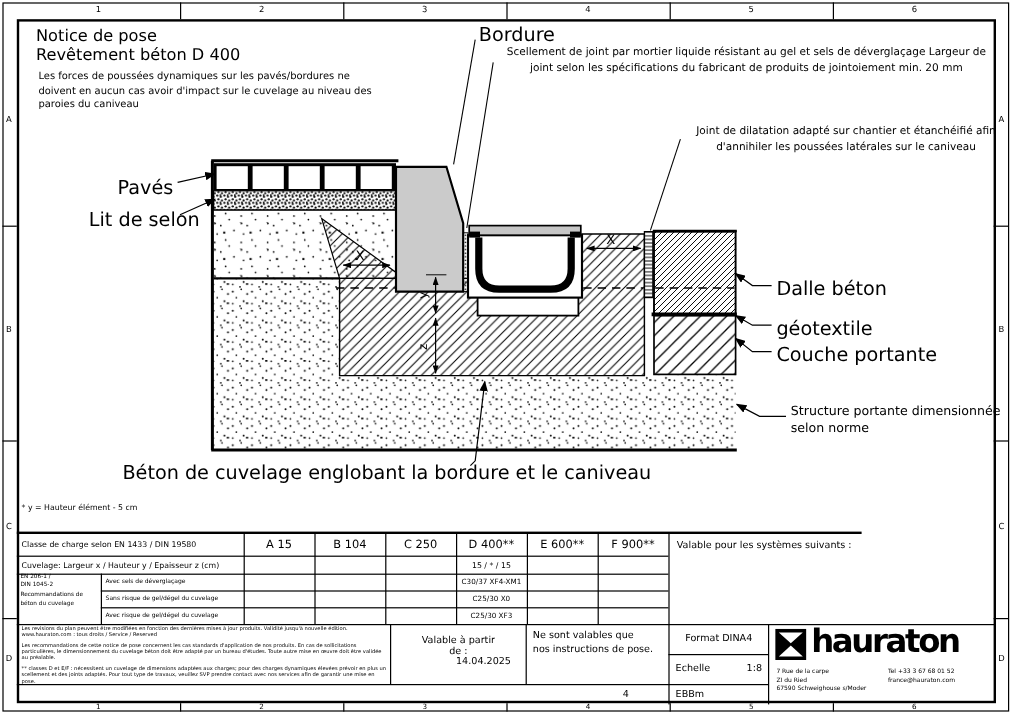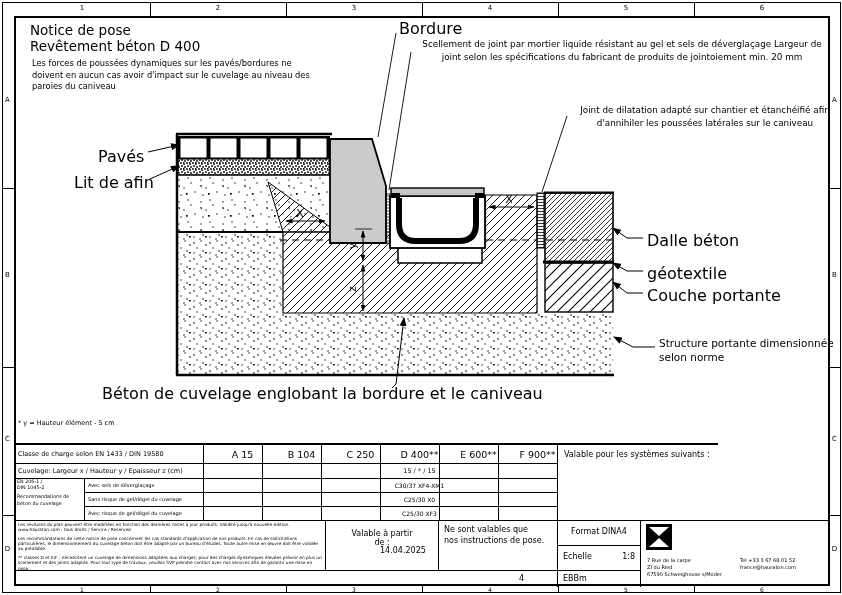--- a/index.html
+++ b/index.html
@@ -13,21 +13,21 @@
   .rnum{width:20px;text-align:center;font-size:7px;line-height:10px;}
   .rletter{width:11px;text-align:center;font-size:7px;}
   .lbl{font-size:16px;white-space:nowrap;}
   .title1{font-size:13.5px;}
   .smallnote{font-size:8.3px;line-height:1.4;}
   .ann{font-size:8.8px;line-height:1.5;text-align:center;}
   .right{text-align:left;}
   #tbl{left:14px;top:443px;width:704px;height:142px;border-top:2px solid #000;box-sizing:content-box;background:transparent;}
   #tbl .ln{position:absolute;background:#000;}
   #tbl .cell{position:absolute;display:flex;align-items:center;}
-  #tbl .ctr{justify-content:center;text-align:center;margin-left:10px;}
+  #tbl .ctr{justify-content:center;text-align:center;}
   .t65{font-size:6.5px;}
   .t95{font-size:9.5px;}
   .t6{font-size:6px;}
   .t5{font-size:5px;line-height:1.3;}
   .t48{font-size:4.8px;line-height:1.3;}
   .t43{font-size:4.3px;line-height:1.25;}
   .t8{font-size:8px;}
   .legal p{margin:0 0 3px 0;}
   .brandword{font-size:27px;font-weight:bold;letter-spacing:-2px;line-height:26px;}
   .addr{font-size:5px;line-height:1.4;}
@@ -196,21 +196,21 @@
 </svg>
 
 <div class="abs title1" style="left:30px;top:22px">Notice de pose</div>
 <div class="abs title1" style="left:30px;top:38px">Revêtement béton D 400</div>
 <div class="abs smallnote" style="left:32px;top:58px;width:292px">Les forces de poussées dynamiques sur les pavés/bordures ne doivent en aucun cas avoir d'impact sur le cuvelage au niveau des paroies du caniveau</div>
 
 <div class="abs lbl" style="left:399px;top:19px">Bordure</div>
 <div class="abs ann" style="left:415px;top:38px;width:414px">Scellement de joint par mortier liquide résistant au gel et sels de déverglaçage Largeur de joint selon les spécifications du fabricant de produits de jointoiement min. 20 mm</div>
 <div class="abs ann" style="left:569px;top:104px;width:272px">Joint de dilatation adapté sur chantier et étanchéifié afin d'annihiler les poussées latérales sur le caniveau</div>
 <div class="abs lbl right" style="left:98px;top:147px;width:50px">Pavés</div>
-<div class="abs lbl right" style="left:74px;top:173px;width:74px">Lit de afin</div>
+<div class="abs lbl right" style="left:74px;top:173px;width:74px">Lit de selon</div>
 <div class="abs lbl" style="left:647px;top:231px">Dalle béton</div>
 <div class="abs lbl" style="left:647px;top:264px">géotextile</div>
 <div class="abs lbl" style="left:647px;top:286px">Couche portante</div>
 <div class="abs" style="left:659px;top:336px;width:200px;font-size:10.5px;line-height:1.35">Structure portante dimensionnée selon norme</div>
 <div class="abs lbl" style="left:102px;top:384px">Béton de cuvelage englobant la bordure et le caniveau</div>
 <div class="abs" style="left:18px;top:419px;font-size:6.5px">* y = Hauteur élément - 5 cm</div>
 
 <div class="abs" id="tbl">
 
   <div class="ln" style="left:189px;top:0;width:1px;height:75px"></div>
@@ -282,20 +282,21 @@
     <span>Echelle</span>
     <span>1:8</span>
   </div>
 
   <div class="abs" style="left:626px;top:75px;width:190px;height:67px">
     <svg class="abs" style="left:6px;top:4px" width="26" height="26" viewBox="0 0 26 26">
       <rect width="26" height="26"></rect>
       <path d="M3,3 H23 L13,12 Z" fill="#fff"></path>
       <path d="M3,23 H23 L13,14 Z" fill="#fff"></path>
     </svg>
+    <div class="abs brandword" style="left:36px;top:2px">hauraton</div>
     <div class="abs addr" style="left:7px;top:37px;width:90px">
       <div>7 Rue de la carpe</div>
       <div>ZI du Ried</div>
       <div>67590 Schweighouse s/Moder</div>
     </div>
     <div class="abs addr" style="left:100px;top:37px;width:88px">
       <div>Tel +33 3 67 68 01 52</div>
       <div>france@hauraton.com</div>
     </div>
   </div>

